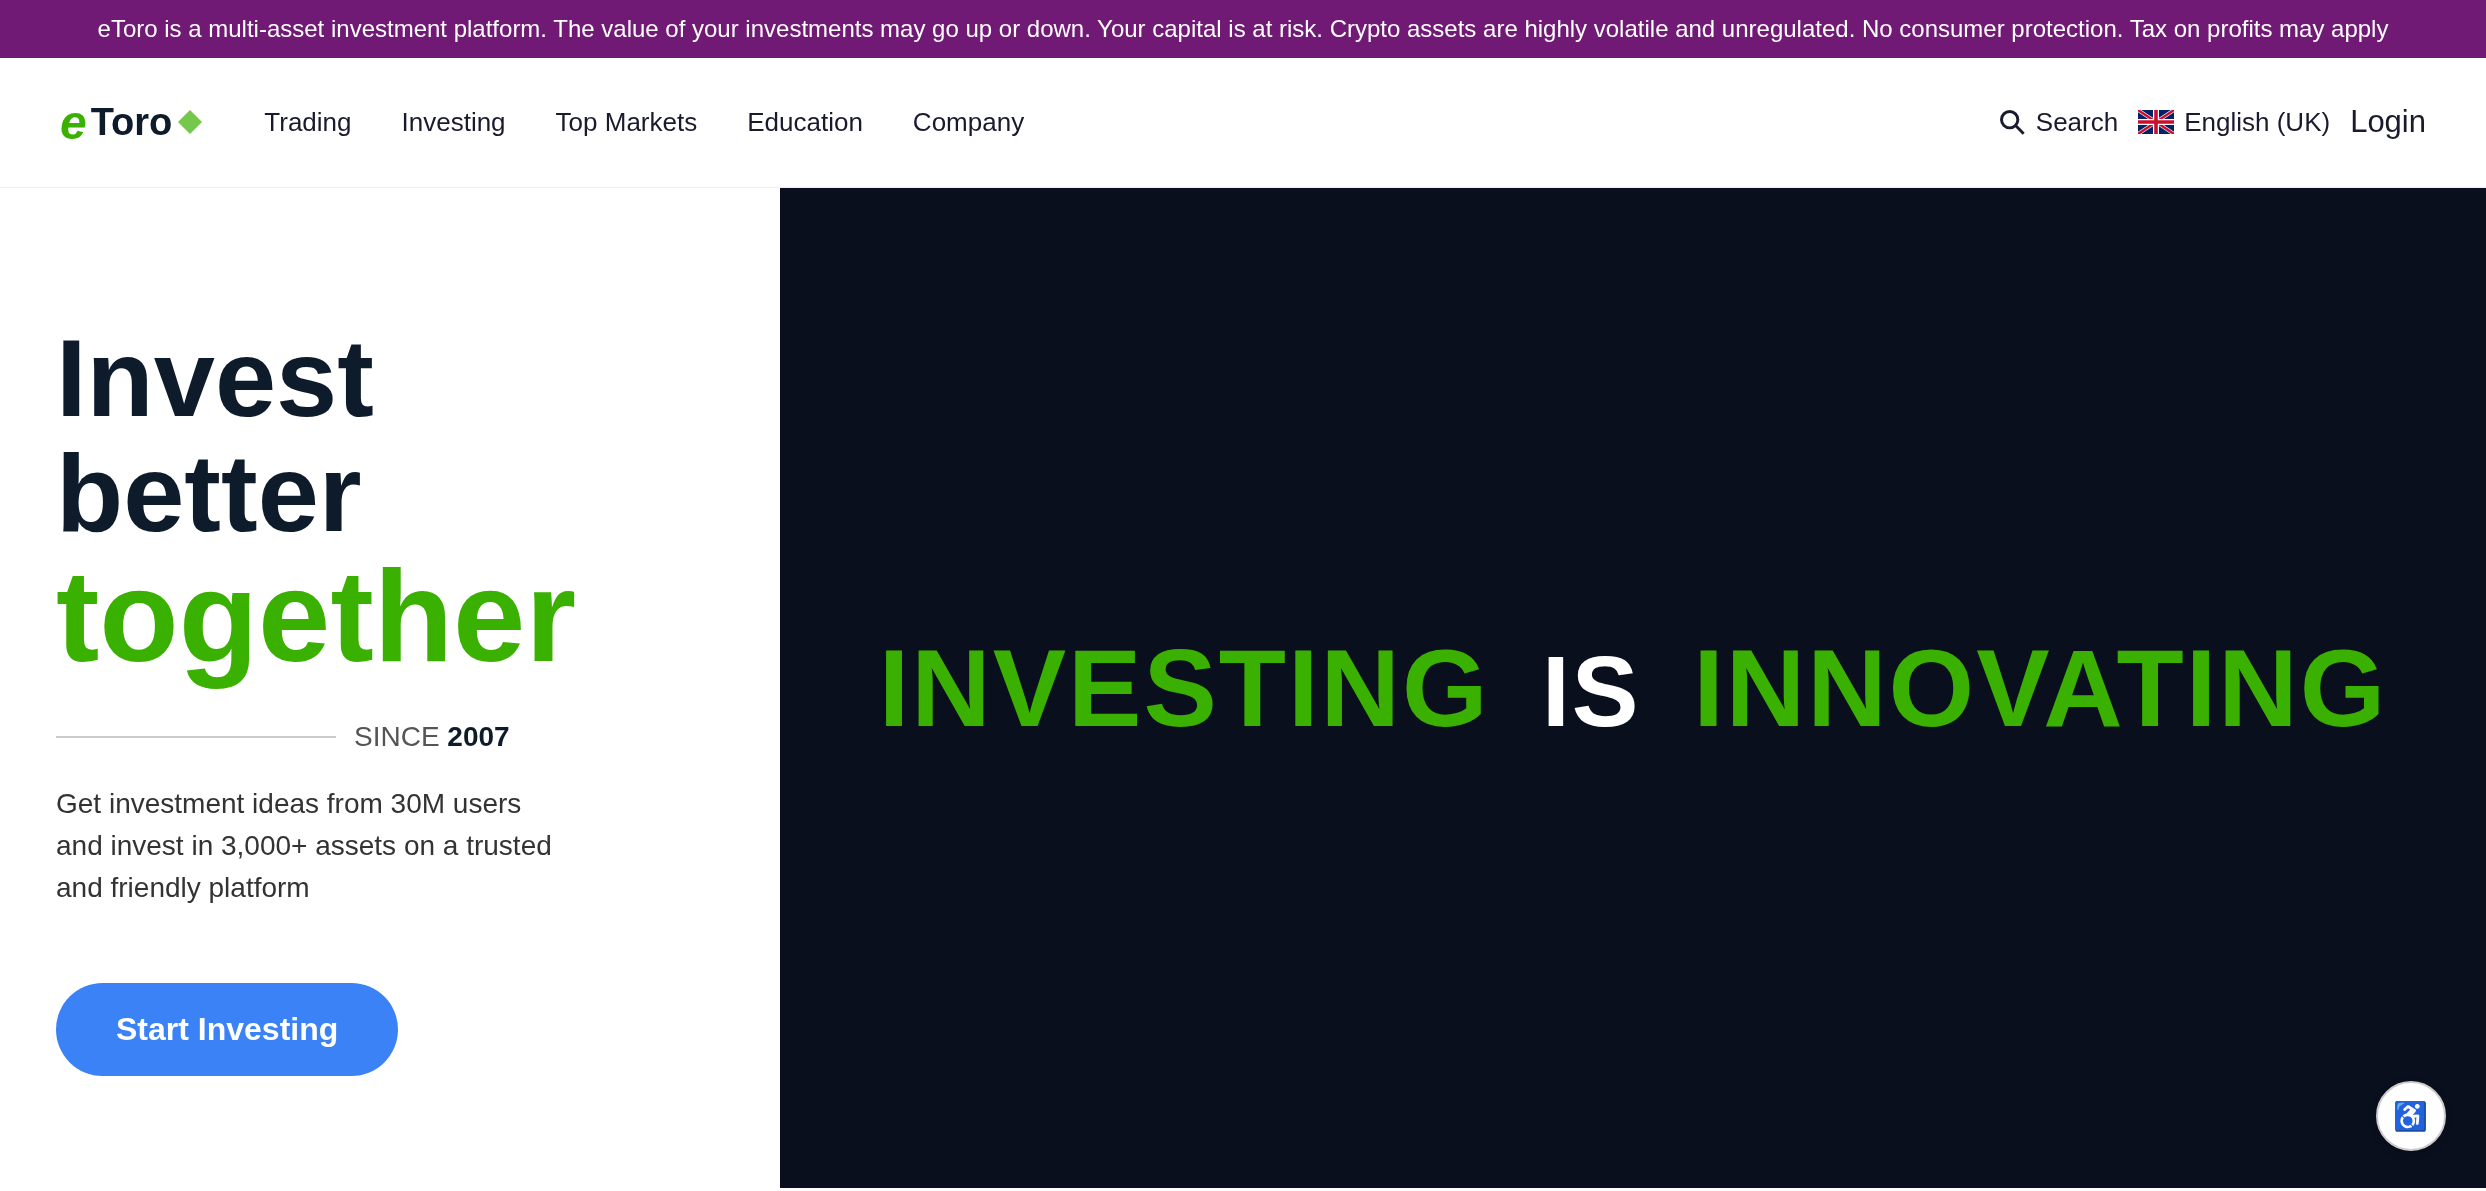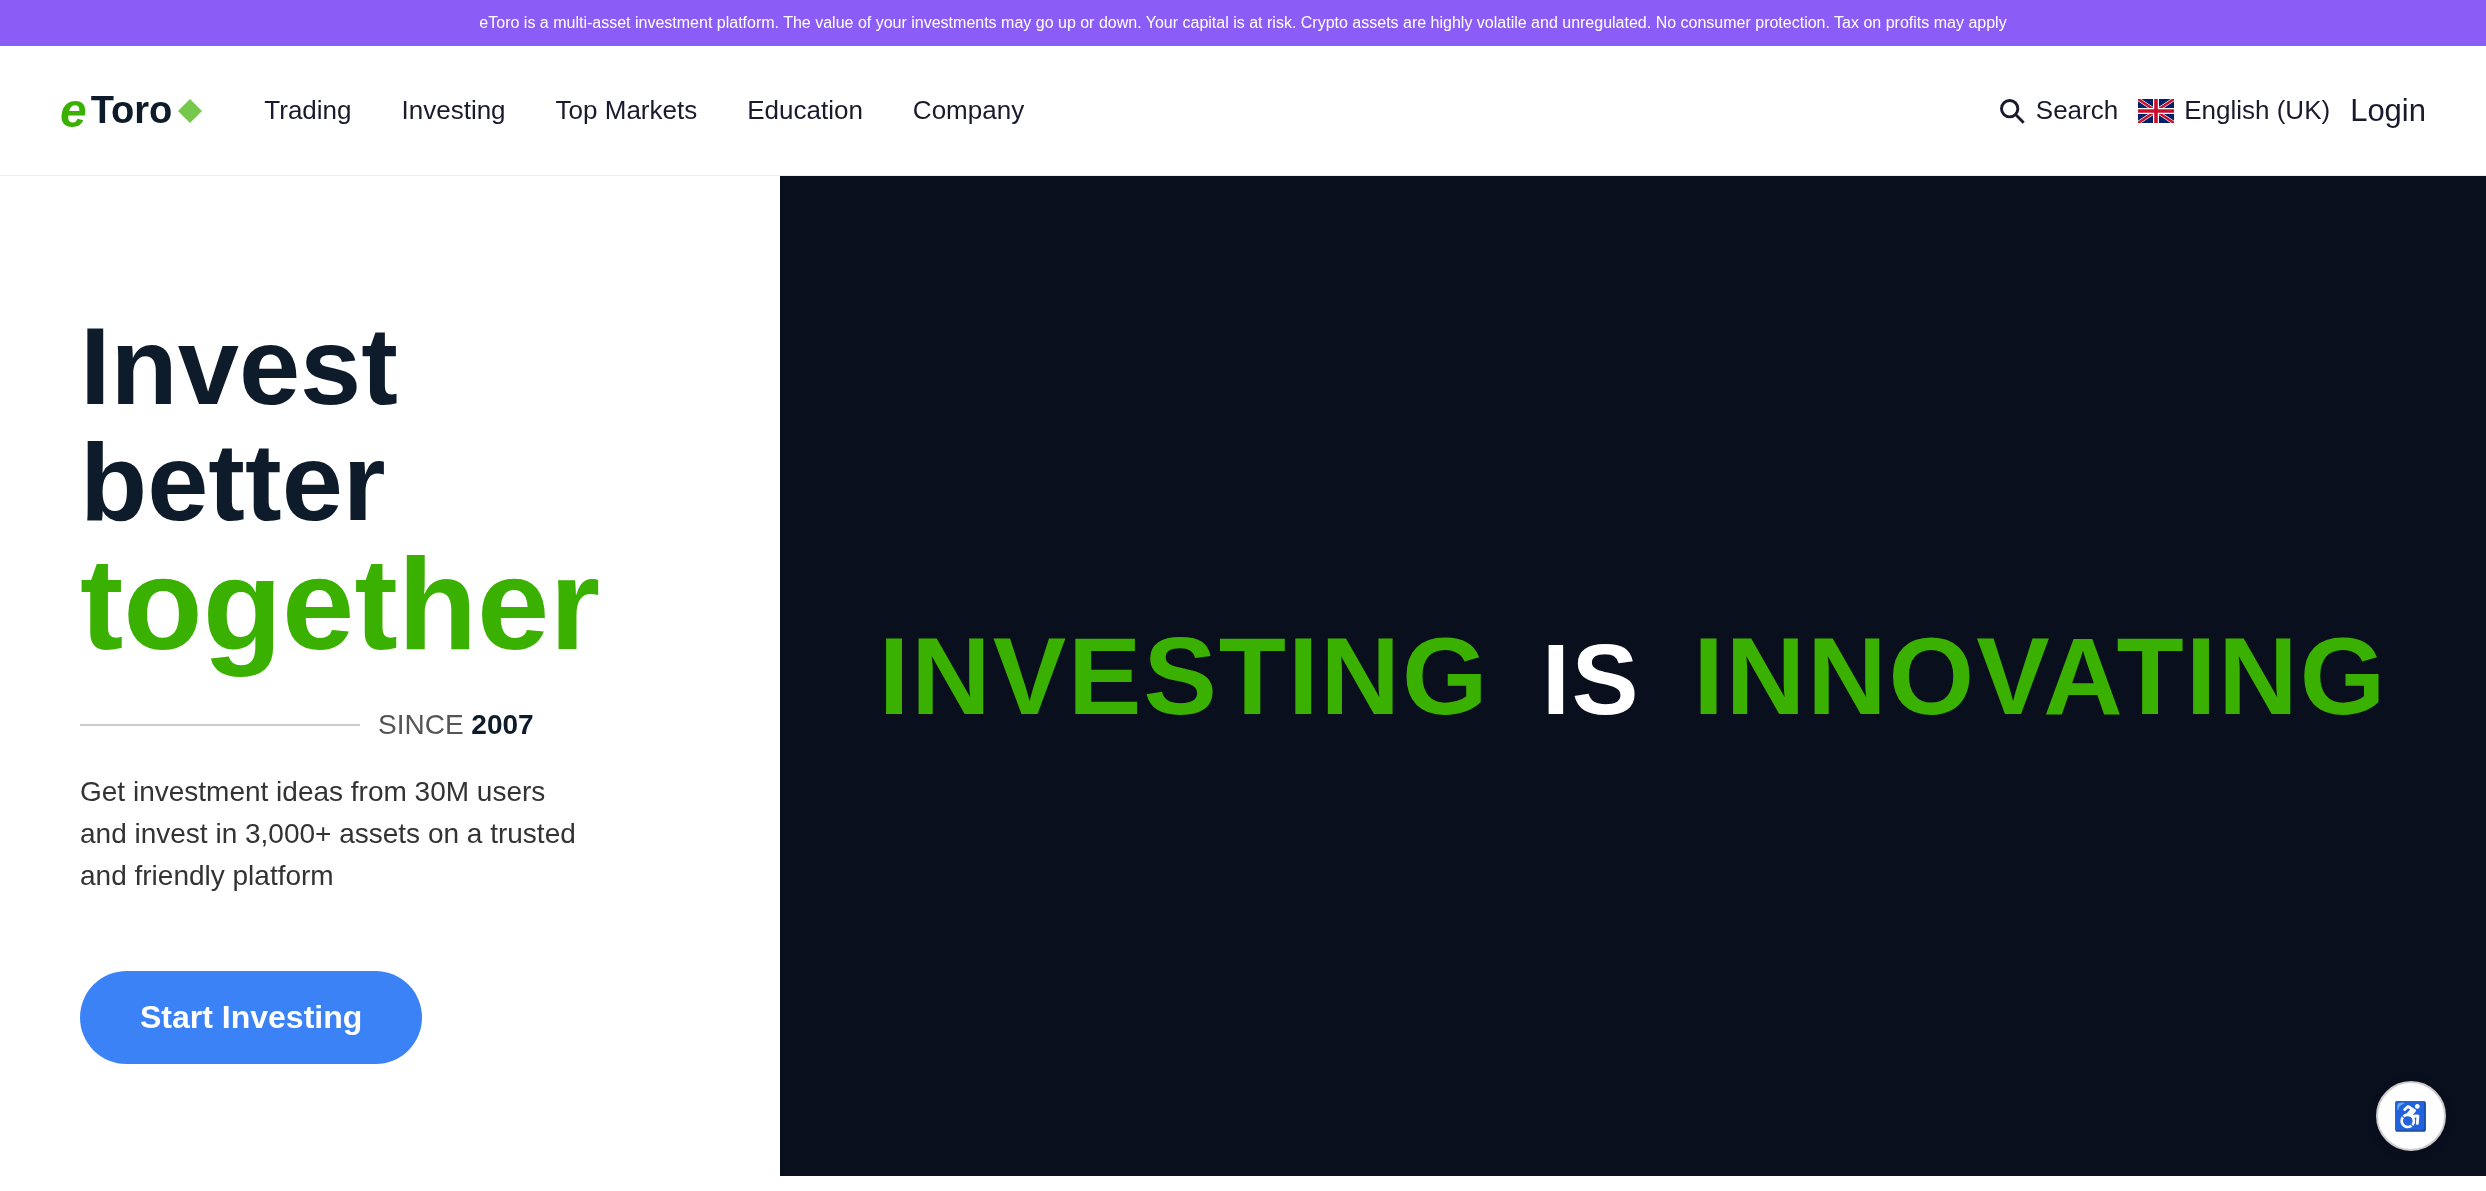--- a/index.html
+++ b/index.html
@@ -1,24 +1,24 @@
 <!DOCTYPE html>
 <html><head>
   <meta charset="utf-8">
   <style>
     * { margin: 0; padding: 0; box-sizing: border-box; }
     body { font-family: 'Arial', sans-serif; overflow-x: hidden; width: 2486px; min-height: 1191px; }
 
     
     .top-banner {
-      background-color: #8b5cf6;
+      background-color: #701a75;
       color: #ffffff;
       text-align: center;
       padding: 12px 20px;
-      font-size: 16px;
+      font-size: 24px;
       line-height: 1.4;
     }
 
     
     .header {
       background-color: #ffffff;
       display: flex;
       align-items: center;
       justify-content: space-between;
       padding: 0 60px;
@@ -124,21 +124,21 @@
     .main-content {
       display: flex;
       width: 100%;
       min-height: 1000px;
     }
 
     
     .left-panel {
       width: 780px;
       background-color: #ffffff;
-      padding: 100px 70px 80px 80px;
+      padding: 100px 70px 80px 56px;
       display: flex;
       flex-direction: column;
       justify-content: center;
     }
 
     .hero-title {
       font-size: 110px;
       font-weight: 900;
       line-height: 1.05;
       color: #0d1b2a;

